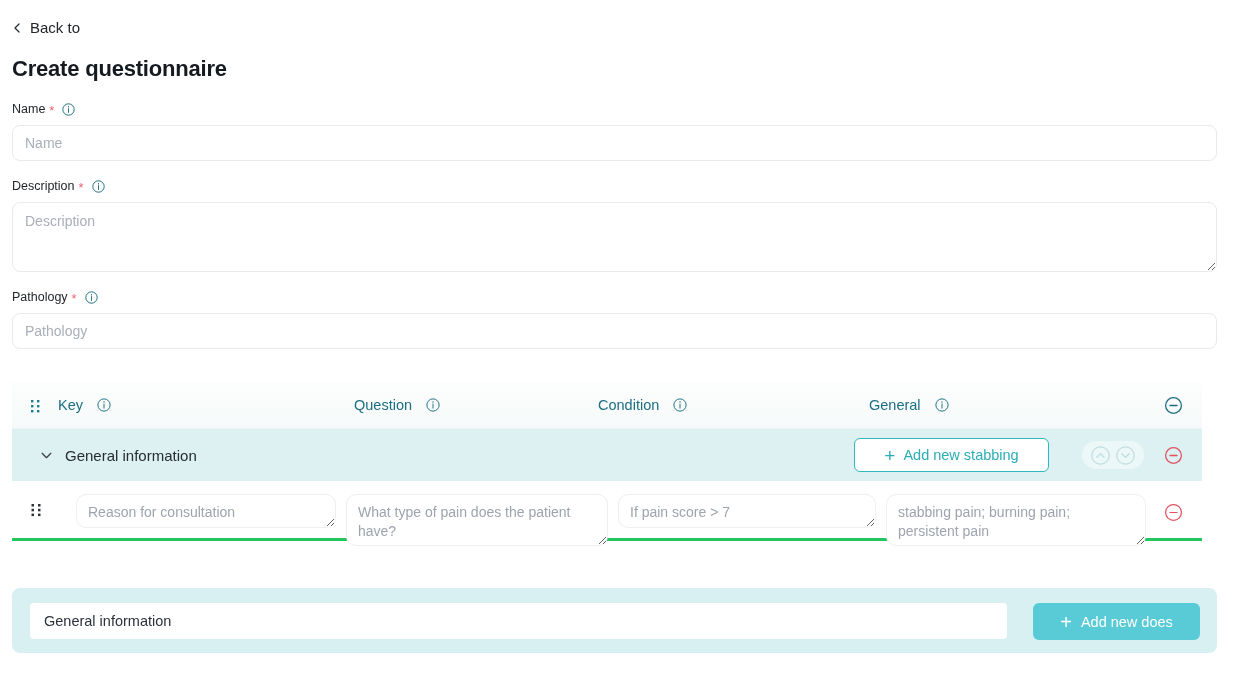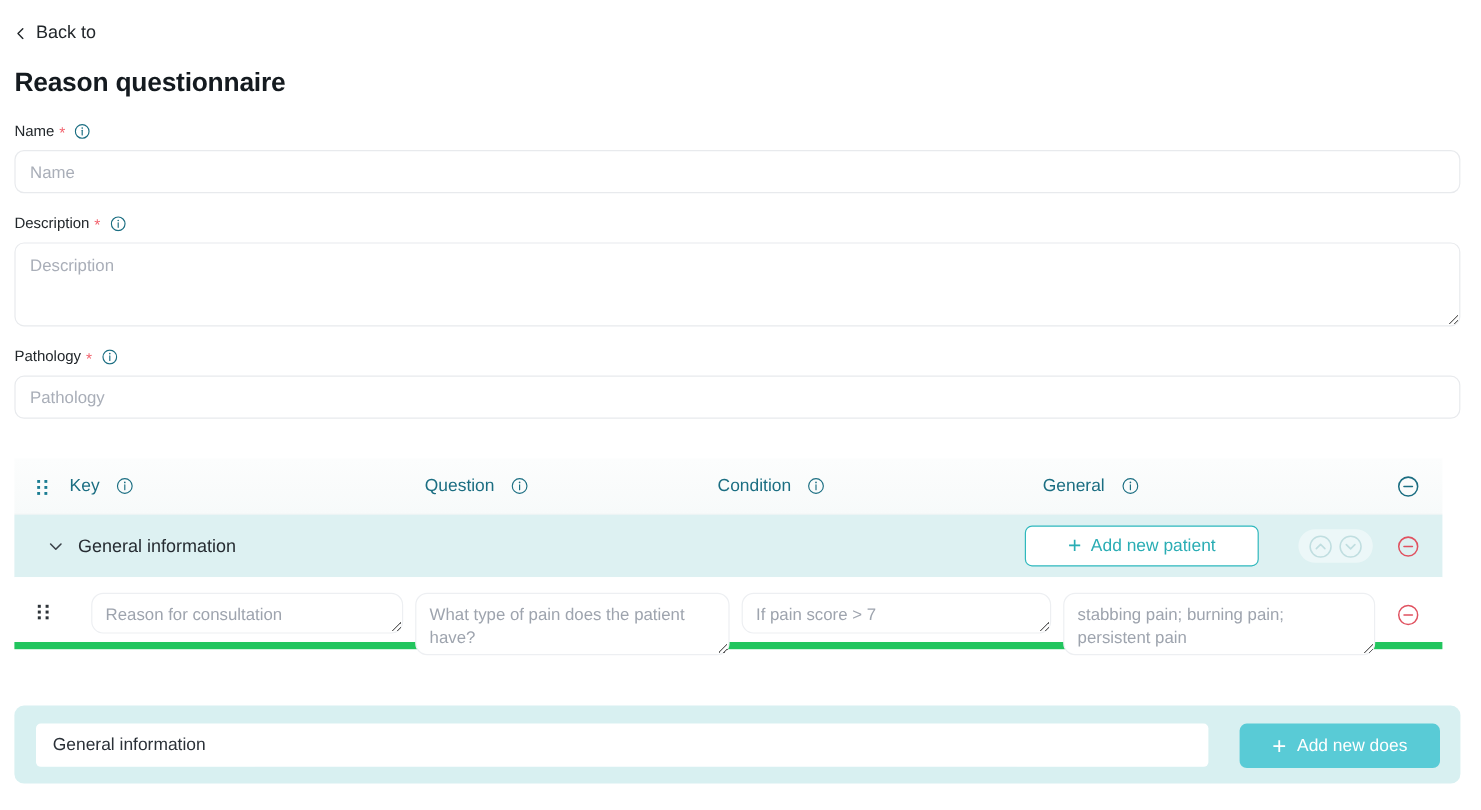--- a/index.html
+++ b/index.html
@@ -124,21 +124,21 @@
   .move-btn { width: 21px; height: 21px; opacity: .4; cursor: pointer; }
   .move-btn svg { display: block; }
   .minus-red { position: absolute; left: 1152px; width: 19px; height: 19px; cursor: pointer; }
   .minus-red svg { display: block; }
 
   
   .q-row {
     position: relative;
     height: 60px;
     background: #ffffff;
-    border-bottom: 6px solid #22c55e;
+    border-bottom: 3px solid #22c55e;
   }
   .q-handle { position: absolute; left: 18px; top: 21px; width: 14px; height: 16px; }
   .q-handle svg { display: block; }
   .q-area {
     position: absolute;
     border: 1px solid #edeff2;
     border-radius: 10px;
     background: #fff;
     font-family: "Liberation Sans", sans-serif;
     font-size: 14px;
@@ -196,21 +196,21 @@
 
   <div class="back-link">
     <span class="back-chev">
       <svg width="10" height="10" viewBox="0 0 10 10">
           <path d="M7 1 L3 5 L7 9" fill="none" stroke="#22272b" stroke-width="1.2" stroke-linecap="round" stroke-linejoin="round"></path>
         </svg>
     </span>
     <span>Back to</span>
   </div>
 
-  <div class="page-title">Reason questionnaire</div>
+  <div class="page-title">Create questionnaire</div>
 
   <div class="field-label fld-name-label">
     <span>Name</span>
     <span class="req-star">*</span>
     <span class="info-icon">
       <svg width="13" height="13" viewBox="0 0 16 16">
           <circle cx="8" cy="8" r="7" fill="none" stroke="#1b6e82" stroke-width="1.2"></circle>
           <circle cx="8" cy="4.6" r="0.85" fill="#1b6e82"></circle>
           <path d="M8 6.9 V11.6" stroke="#1b6e82" stroke-width="1.2" stroke-linecap="round"></path>
         </svg>
@@ -315,21 +315,21 @@
     <div class="group-row">
       <span class="group-chev">
         <svg width="13" height="13" viewBox="0 0 12 12">
             <path d="M2 4 L6 8 L10 4" fill="none" stroke="#3a4148" stroke-width="1.2" stroke-linecap="round" stroke-linejoin="round"></path>
           </svg>
       </span>
       <span class="group-name">General information</span>
 
       <div class="btn-add-question">
         <span class="plus">+</span>
-        <span>Add new patient</span>
+        <span>Add new stabbing</span>
       </div>
 
       <div class="move-pill">
         <span class="move-btn">
           <svg width="21" height="21" viewBox="0 0 20 20">
               <circle cx="10" cy="10" r="8.3" fill="none" stroke="#7fb9bd" stroke-width="1.2"></circle>
               <path d="M6.6 11.6 L10 8.2 L13.4 11.6" fill="none" stroke="#7fb9bd" stroke-width="1.3" stroke-linecap="round" stroke-linejoin="round"></path>
             </svg>
         </span>
         <span class="move-btn">

